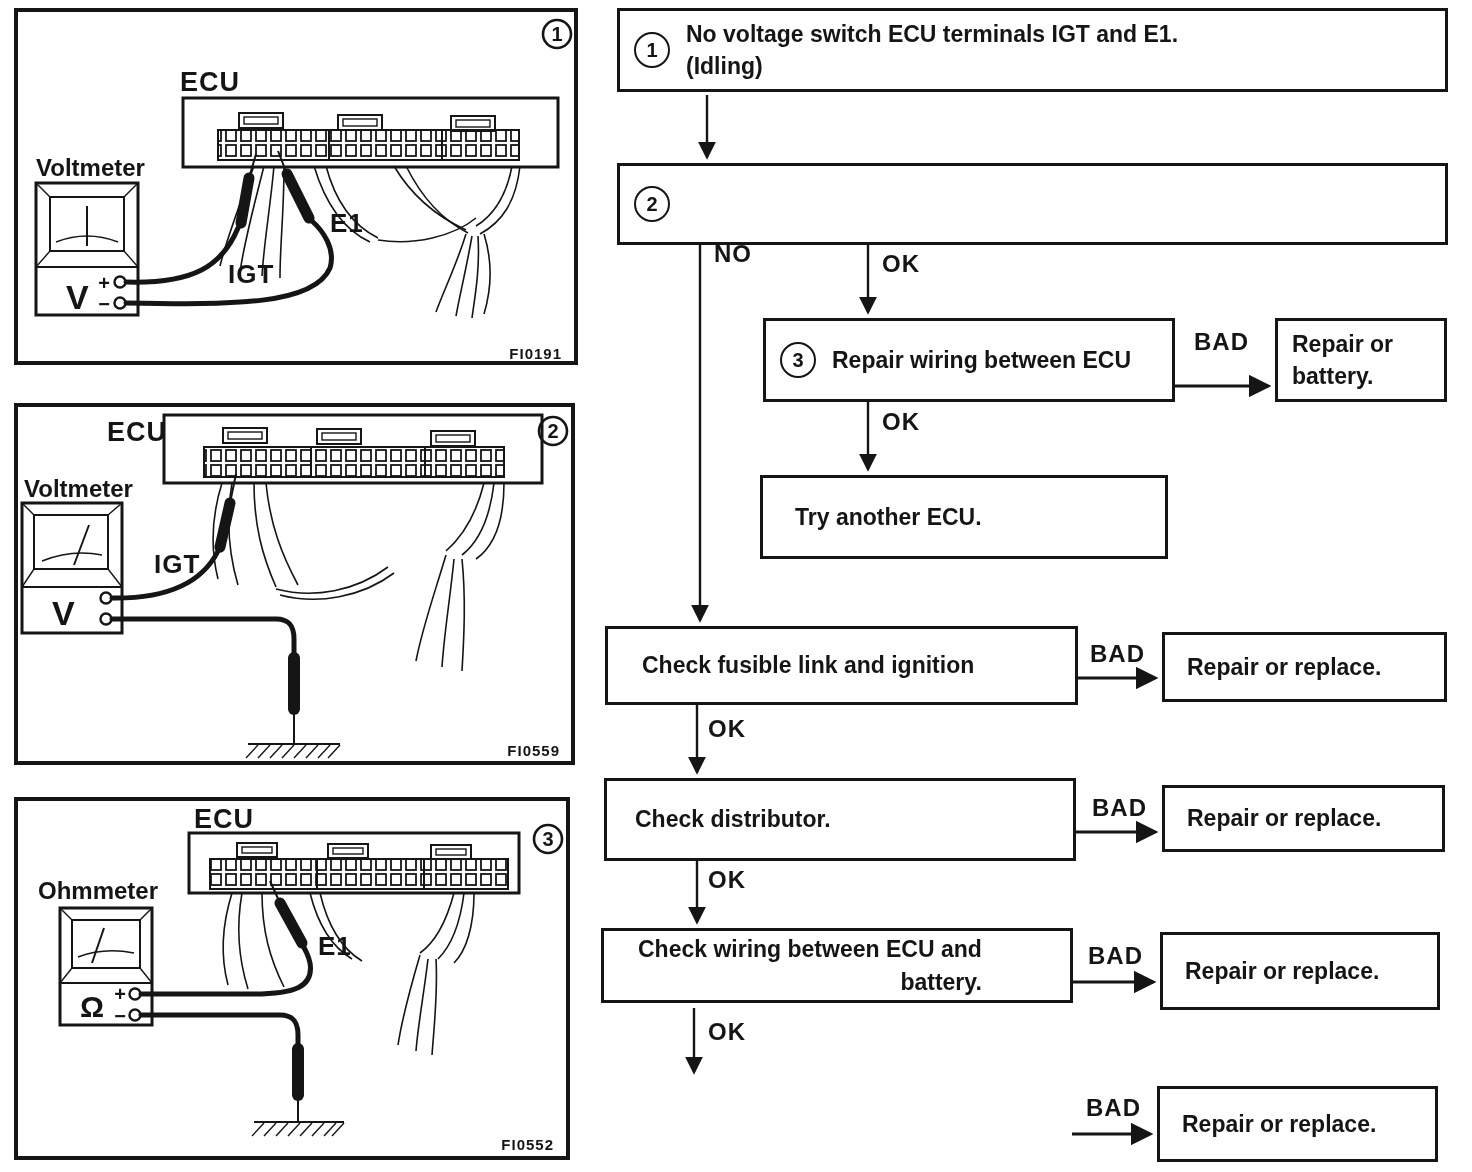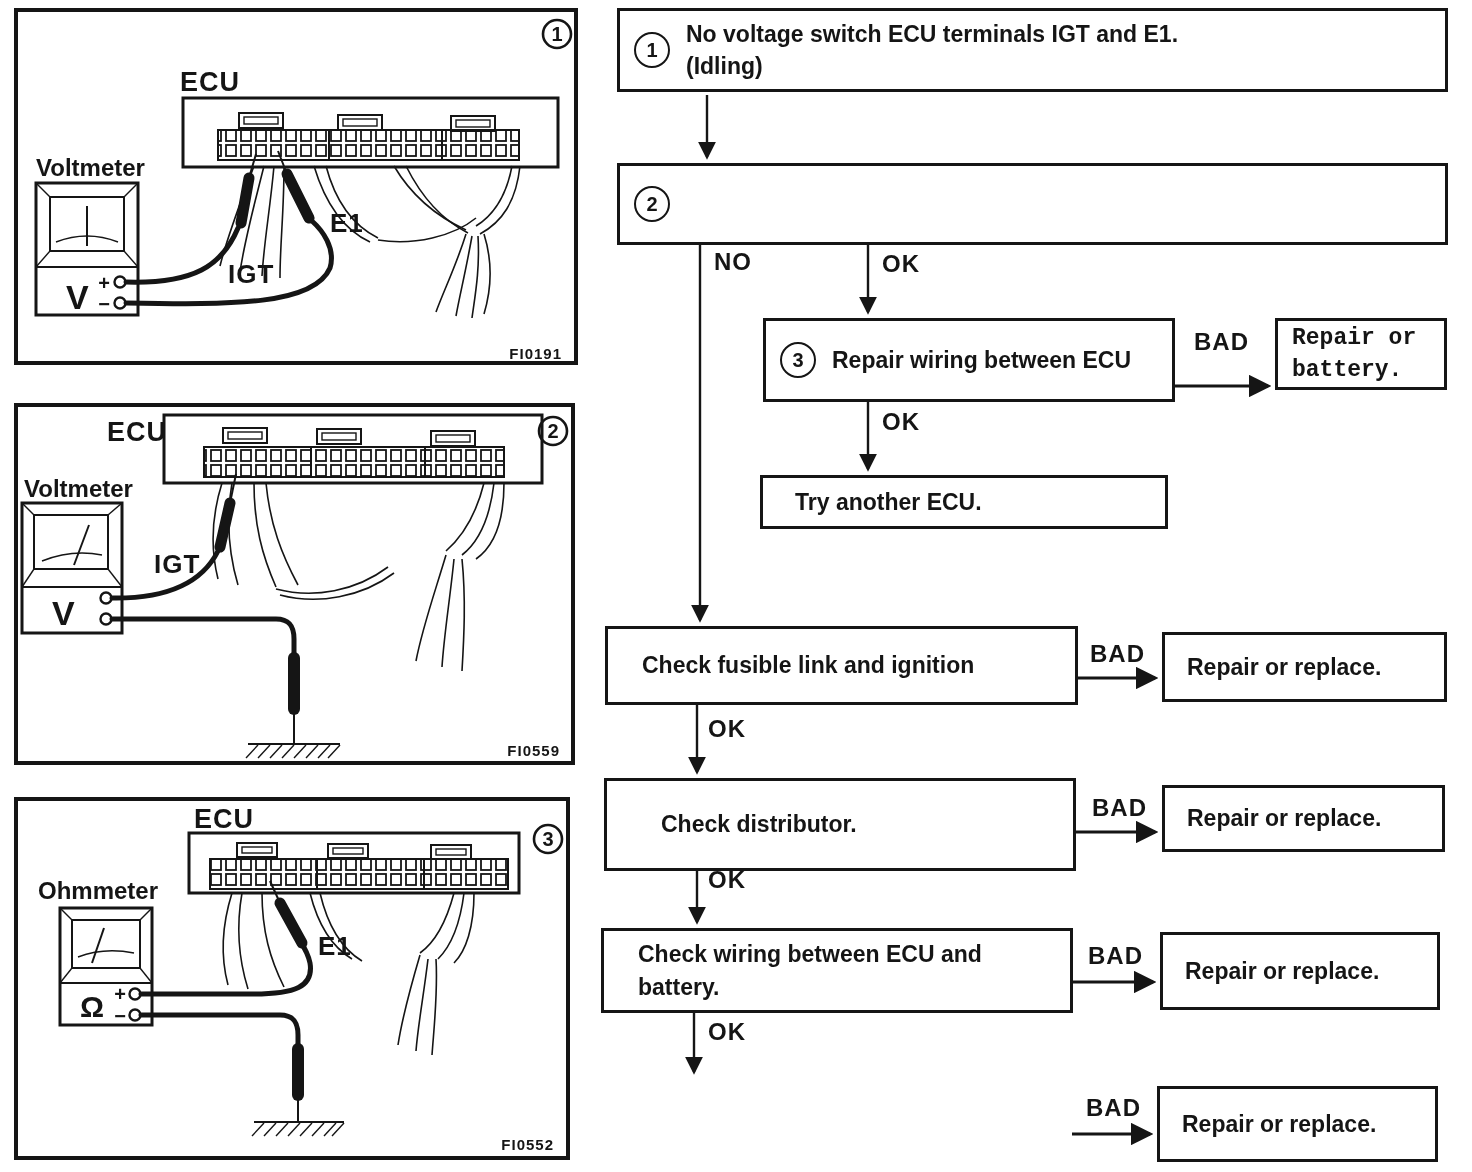--- a/index.html
+++ b/index.html
@@ -303,66 +303,66 @@
     <span class="badge">2</span>
   </div>
 
   <div class="fbox" style="left:763px;top:318px;width:412px;height:84px;">
     <span class="badge">3</span>
     <span class="txt">
       <span class="line">Repair wiring between ECU</span>
     </span>
   </div>
 
-  <div class="fbox" style="left:1275px;top:318px;width:172px;height:72px;font-family:Liberation Mono, monospace;">
+  <div class="fbox" style="left:1275px;top:318px;width:172px;height:84px;">
     <span class="txt">
       <span class="line">Repair or</span>
       <span class="line">battery.</span>
     </span>
   </div>
 
-  <div class="fbox" style="left:760px;top:475px;width:408px;height:54px;padding-left:32px;">
+  <div class="fbox" style="left:760px;top:475px;width:408px;height:84px;padding-left:32px;">
     <span class="line">Try another ECU.</span>
   </div>
 
   <div class="fbox" style="left:605px;top:626px;width:473px;height:79px;padding-left:34px;">
     <span class="txt">
       <span class="line">Check fusible link and ignition</span>
     </span>
   </div>
 
   <div class="fbox" style="left:1162px;top:632px;width:285px;height:70px;padding-left:22px;">
     <span class="line">Repair or replace.</span>
   </div>
 
-  <div class="fbox" style="left:604px;top:778px;width:472px;height:93px;padding-left:54px;">
+  <div class="fbox" style="left:604px;top:778px;width:472px;height:83px;padding-left:28px;">
     <span class="line">Check distributor.</span>
   </div>
 
   <div class="fbox" style="left:1162px;top:785px;width:283px;height:67px;padding-left:22px;">
     <span class="line">Repair or replace.</span>
   </div>
 
-  <div class="fbox" style="left:601px;top:928px;width:472px;height:85px;padding-left:34px;">
+  <div class="fbox" style="left:601px;top:928px;width:472px;height:75px;padding-left:34px;text-align:right;">
     <span class="txt">
       <span class="line">Check wiring between ECU and</span>
       <span class="line">battery.</span>
     </span>
   </div>
 
   <div class="fbox" style="left:1160px;top:932px;width:280px;height:78px;padding-left:22px;">
     <span class="line">Repair or replace.</span>
   </div>
 
 
   <div class="fbox" style="left:1157px;top:1086px;width:281px;height:76px;padding-left:22px;">
     <span class="line">Repair or replace.</span>
   </div>
 
-  <div class="blabel" style="left:714px;top:248px;">NO</div>
+  <div class="blabel" style="left:714px;top:240px;">NO</div>
   <div class="blabel" style="left:882px;top:250px;">OK</div>
   <div class="blabel" style="left:882px;top:408px;">OK</div>
   <div class="blabel" style="left:708px;top:715px;">OK</div>
   <div class="blabel" style="left:708px;top:866px;">OK</div>
   <div class="blabel" style="left:708px;top:1018px;">OK</div>
   <div class="blabel" style="left:1194px;top:328px;">BAD</div>
   <div class="blabel" style="left:1090px;top:640px;">BAD</div>
   <div class="blabel" style="left:1092px;top:794px;">BAD</div>
   <div class="blabel" style="left:1088px;top:942px;">BAD</div>
   <div class="blabel" style="left:1086px;top:1094px;">BAD</div>

